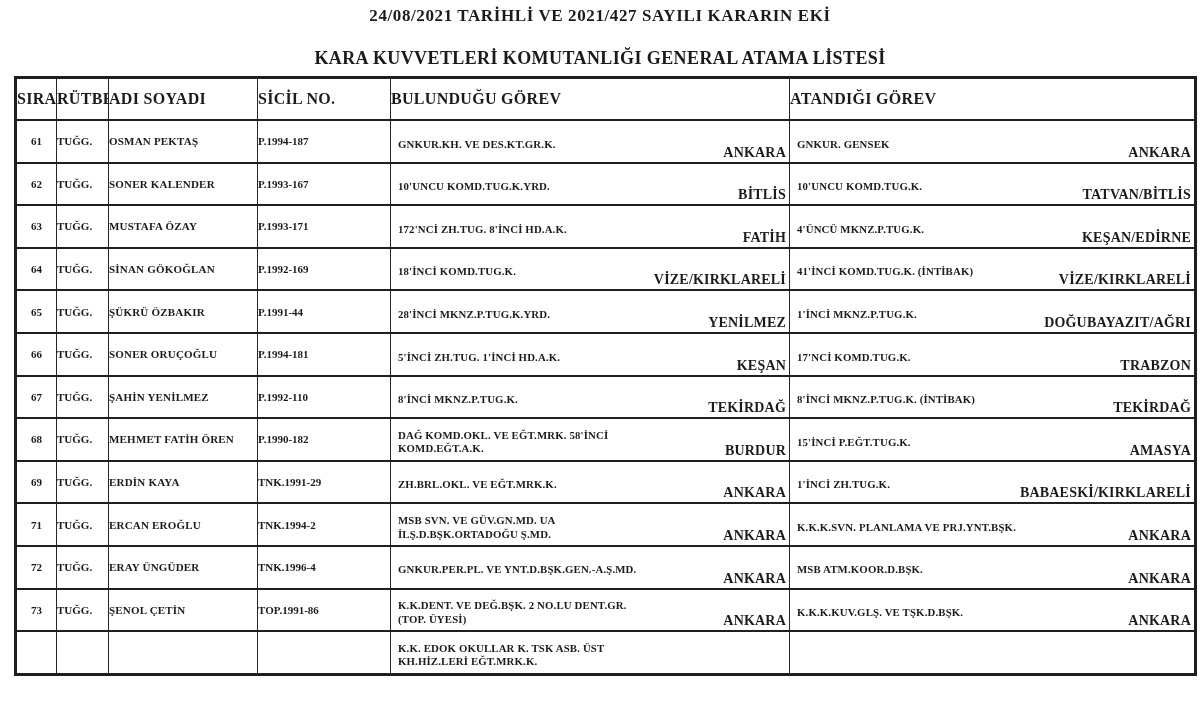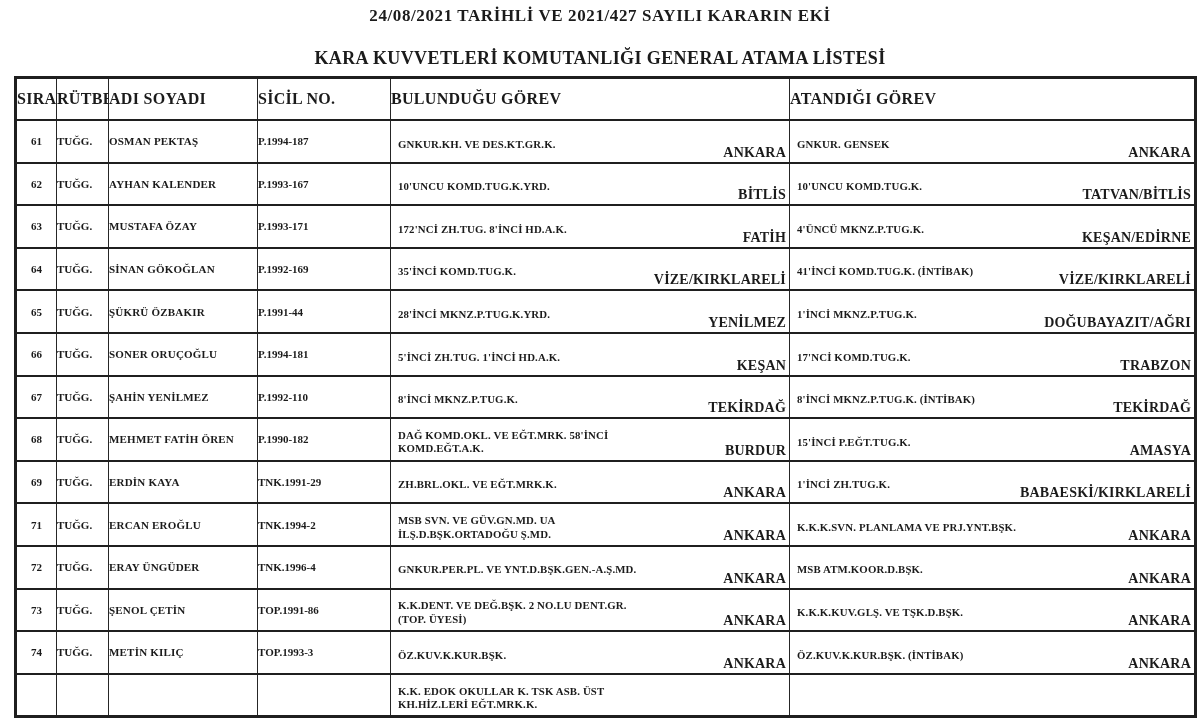--- a/index.html
+++ b/index.html
@@ -112,21 +112,21 @@
     </td>
     <td class="cell-gorev">
       <div class="duty">GNKUR. GENSEK</div>
       <div class="loc">ANKARA</div>
     </td>
   </tr>
 
   <tr>
     <td class="cell-sira"><span>62</span></td>
     <td class="cell-rutbe"><span>TUĞG.</span></td>
-    <td class="cell-ad"><span>AYHAN KALENDER</span></td>
+    <td class="cell-ad"><span>SONER KALENDER</span></td>
     <td class="cell-sicil"><span>P.1993-167</span></td>
     <td class="cell-gorev">
       <div class="duty">10'UNCU KOMD.TUG.K.YRD.</div>
       <div class="loc">BİTLİS</div>
     </td>
     <td class="cell-gorev">
       <div class="duty">10'UNCU KOMD.TUG.K.</div>
       <div class="loc">TATVAN/BİTLİS</div>
     </td>
   </tr>
@@ -145,21 +145,21 @@
       <div class="loc">KEŞAN/EDİRNE</div>
     </td>
   </tr>
 
   <tr>
     <td class="cell-sira"><span>64</span></td>
     <td class="cell-rutbe"><span>TUĞG.</span></td>
     <td class="cell-ad"><span>SİNAN GÖKOĞLAN</span></td>
     <td class="cell-sicil"><span>P.1992-169</span></td>
     <td class="cell-gorev">
-      <div class="duty">35'İNCİ KOMD.TUG.K.</div>
+      <div class="duty">18'İNCİ KOMD.TUG.K.</div>
       <div class="loc">VİZE/KIRKLARELİ</div>
     </td>
     <td class="cell-gorev">
       <div class="duty">41'İNCİ KOMD.TUG.K. (İNTİBAK)</div>
       <div class="loc">VİZE/KIRKLARELİ</div>
     </td>
   </tr>
 
   <tr>
     <td class="cell-sira"><span>65</span></td>
@@ -278,34 +278,20 @@
       <div class="duty">K.K.DENT. VE DEĞ.BŞK. 2 NO.LU DENT.GR.
 (TOP. ÜYESİ)</div>
       <div class="loc">ANKARA</div>
     </td>
     <td class="cell-gorev">
       <div class="duty">K.K.K.KUV.GLŞ. VE TŞK.D.BŞK.</div>
       <div class="loc">ANKARA</div>
     </td>
   </tr>
 
-  <tr>
-    <td class="cell-sira"><span>74</span></td>
-    <td class="cell-rutbe"><span>TUĞG.</span></td>
-    <td class="cell-ad"><span>METİN KILIÇ</span></td>
-    <td class="cell-sicil"><span>TOP.1993-3</span></td>
-    <td class="cell-gorev">
-      <div class="duty">ÖZ.KUV.K.KUR.BŞK.</div>
-      <div class="loc">ANKARA</div>
-    </td>
-    <td class="cell-gorev">
-      <div class="duty">ÖZ.KUV.K.KUR.BŞK. (İNTİBAK)</div>
-      <div class="loc">ANKARA</div>
-    </td>
-  </tr>
 
   <tr>
     <td class="cell-sira"></td>
     <td class="cell-rutbe"></td>
     <td class="cell-ad"></td>
     <td class="cell-sicil"></td>
     <td class="cell-gorev">
       <div class="duty">K.K. EDOK OKULLAR K. TSK ASB. ÜST
 KH.HİZ.LERİ EĞT.MRK.K.</div>
 

